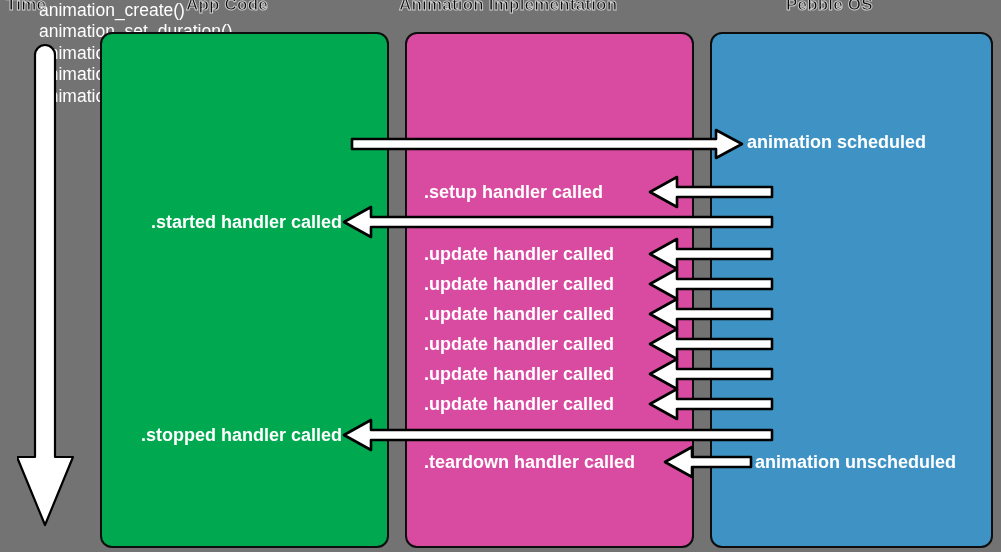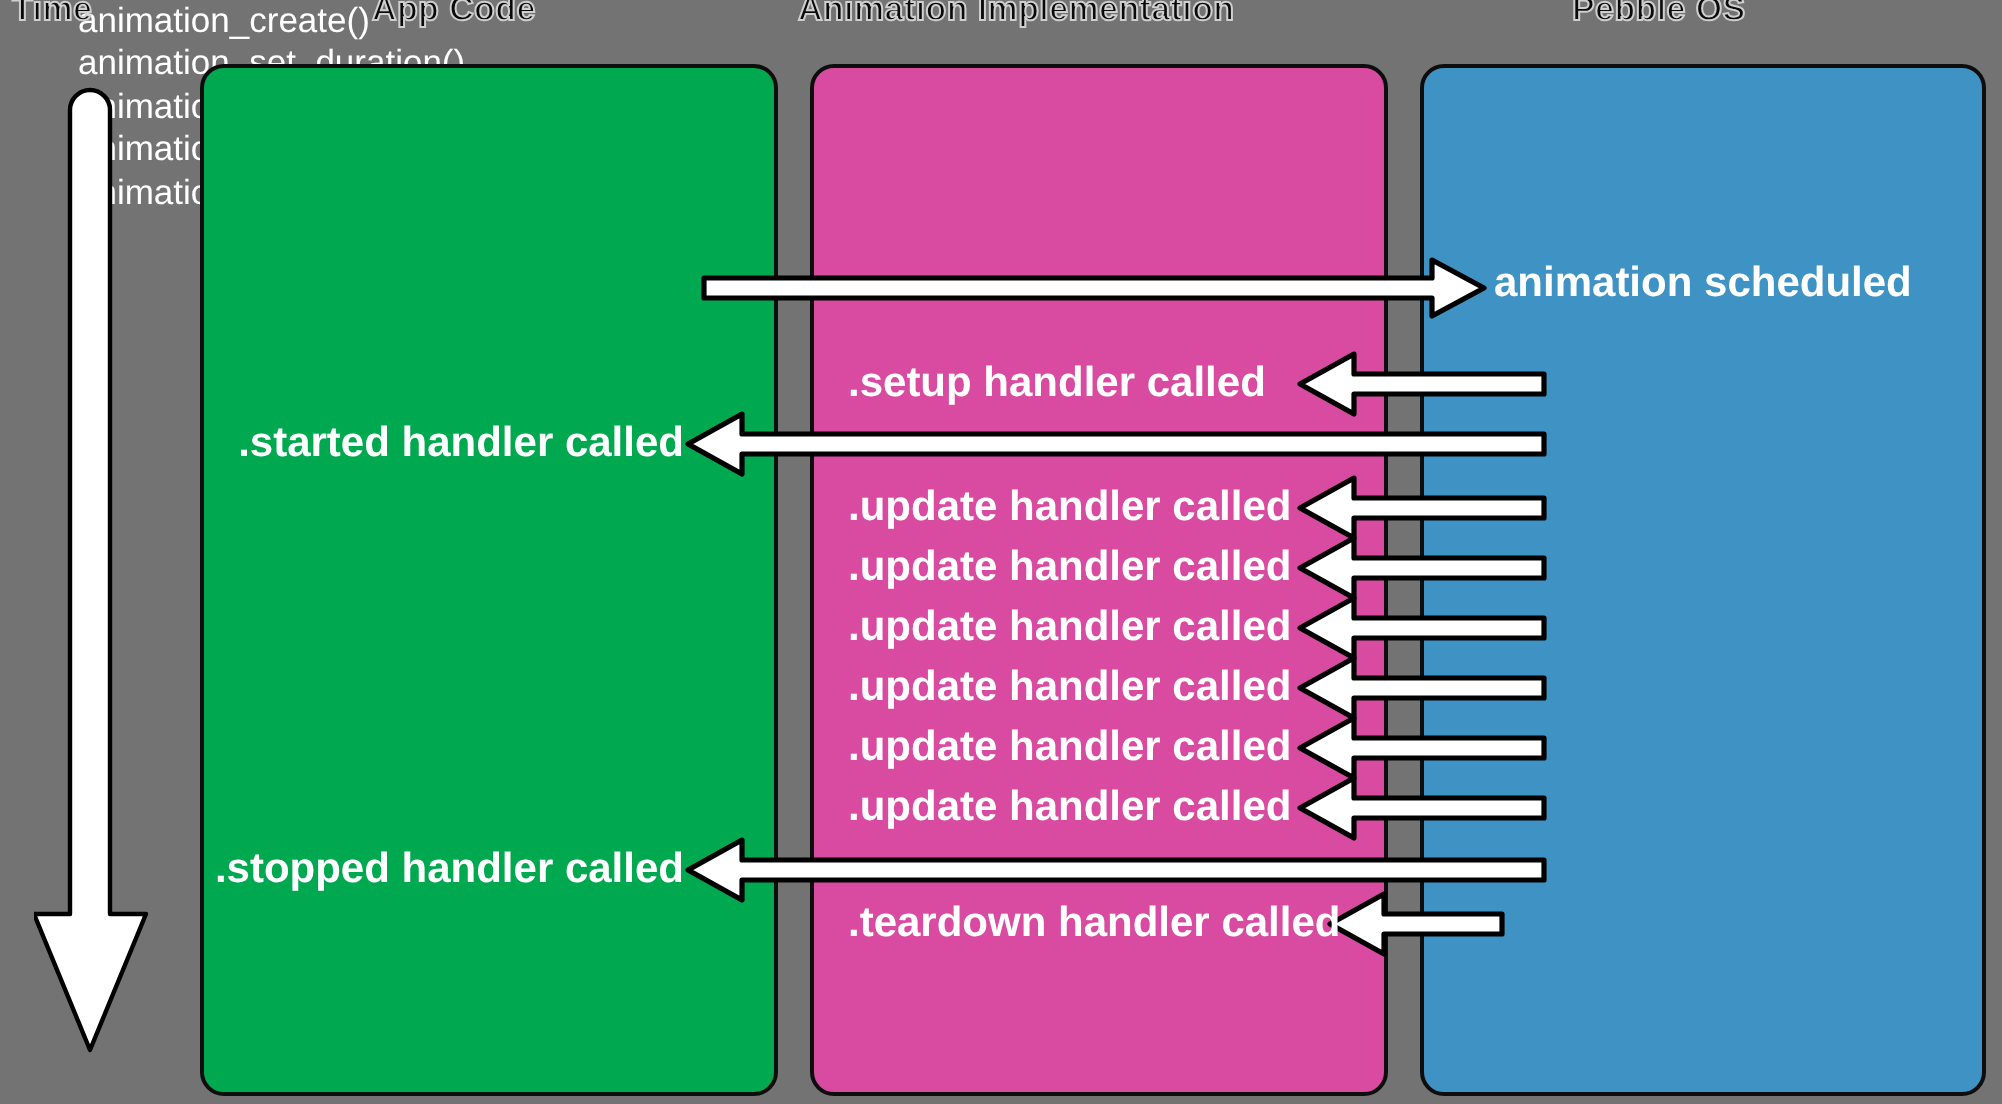--- a/index.html
+++ b/index.html
@@ -24,21 +24,21 @@
 
   
   #time-arrow{position:absolute;left:17px;top:33px;width:60px;height:505px;}
 
   
   .lane-text{position:absolute;color:#fff;font-weight:bold;white-space:nowrap;}
 
   #app-calls{left:118px;top:42px;font-size:17.5px;line-height:21.4px;}
   #app-calls div{color:#fff;padding-left:39px;}
 
-  .row-label{font-size:21px;line-height:20px;}
+  .row-label{font-size:18px;line-height:20px;}
 
   
   .pink-label{left:413px;margin-left:11px;}
   
   .green-label{right:659px;text-align:left;}
   
   .blue-label{left:747px;}
 
   
   #arrows{position:absolute;left:0;top:0;width:1001px;height:552px;}
@@ -113,14 +113,15 @@
   <div class="lane-text row-label pink-label" style="top:274px;">.update handler called</div>
   <div class="lane-text row-label pink-label" style="top:304px;">.update handler called</div>
   <div class="lane-text row-label pink-label" style="top:334px;">.update handler called</div>
   <div class="lane-text row-label pink-label" style="top:364px;">.update handler called</div>
   <div class="lane-text row-label pink-label" style="top:394px;">.update handler called</div>
 
   <div class="lane-text row-label pink-label" style="top:452px;">.teardown handler called</div>
 
   <div class="lane-text row-label green-label" style="top:425px;">.stopped handler called</div>
 
+  <div class="lane-text row-label" style="left:755px;top:452px;">animation unscheduled</div>
 
 </div>
 
 </body></html>

